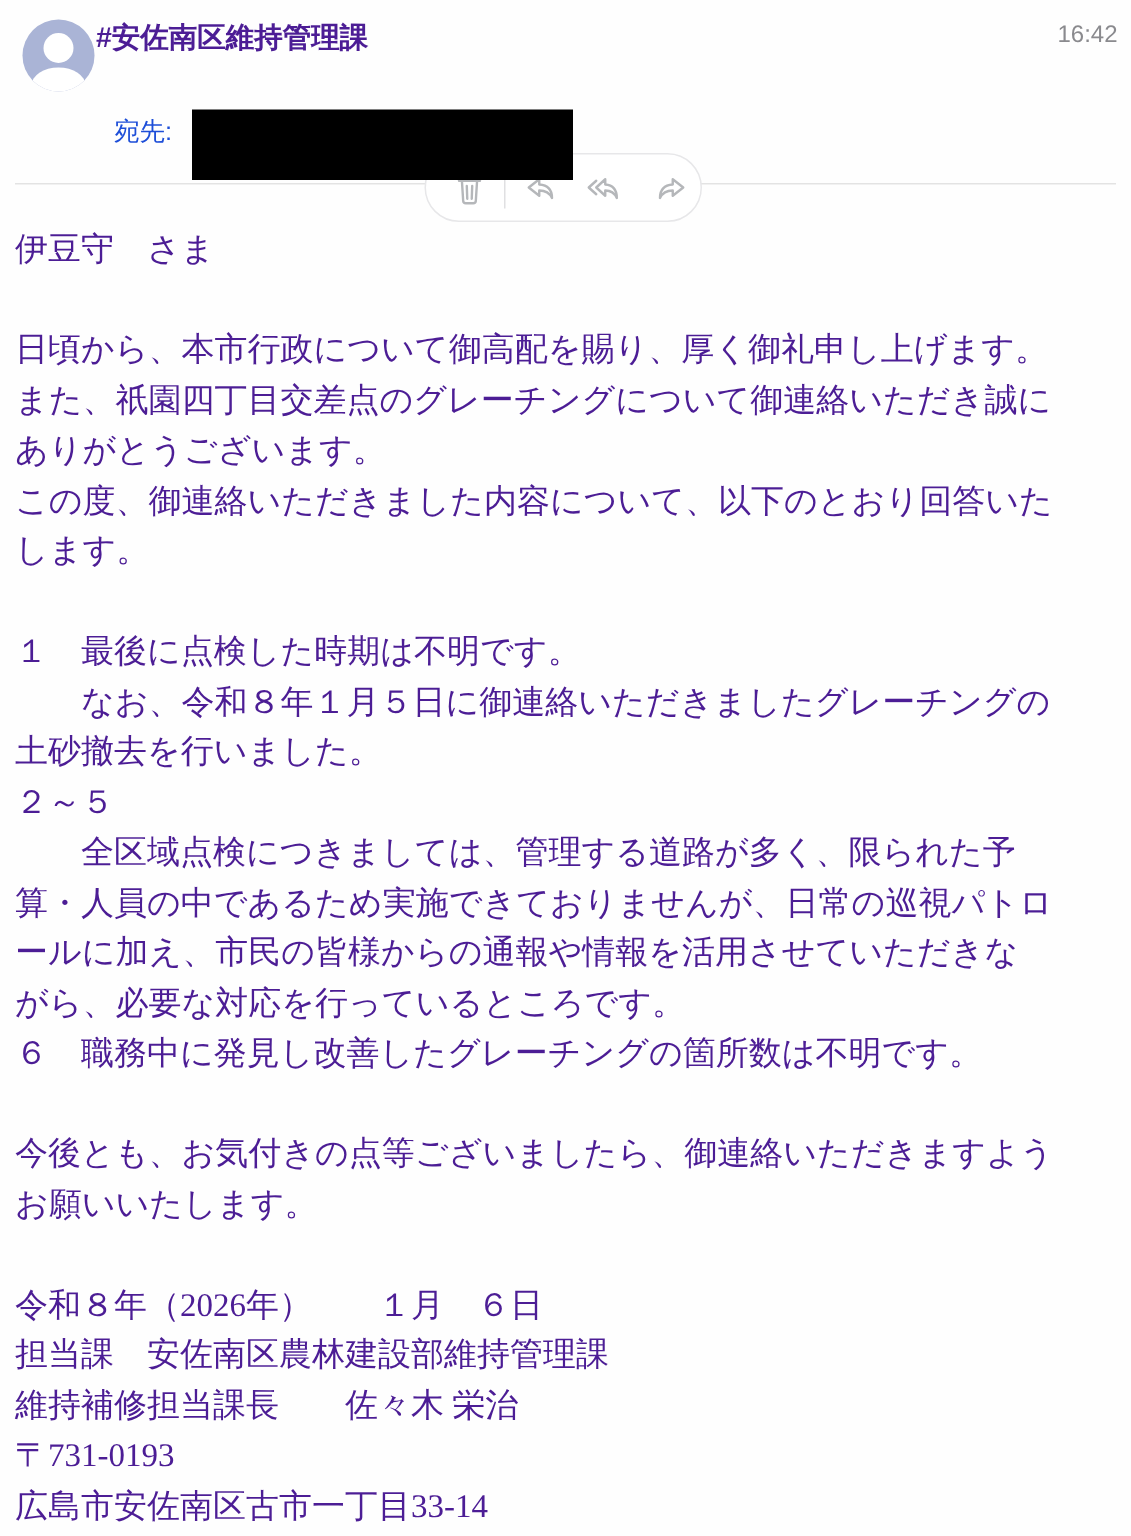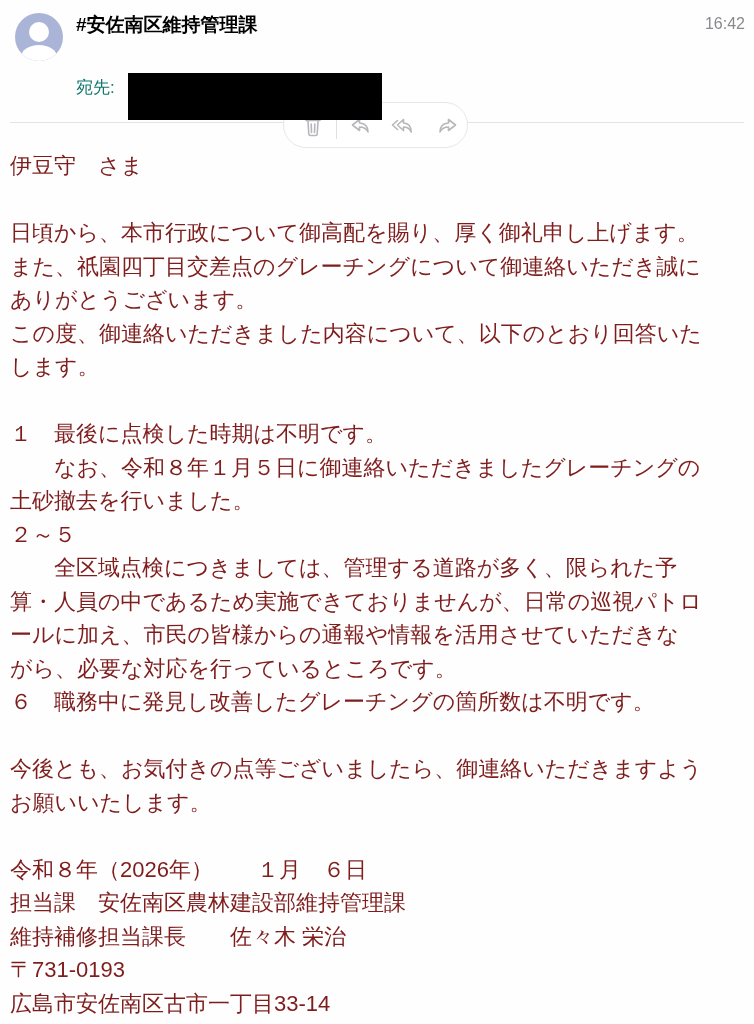--- a/index.html
+++ b/index.html
@@ -19,35 +19,35 @@
   }
   .avatar .head {
     position: absolute; left: 14px; top: 9px;
     width: 20px; height: 20px; border-radius: 50%; background: #ffffff;
   }
   .avatar .shoulders {
     position: absolute; left: 6px; top: 32px;
     width: 36px; height: 24px; border-radius: 50% 50% 0 0; background: #ffffff;
   }
   .sender {
-    position: absolute; left: 76px; top: 12px;
-    font-size: 19px; font-weight: bold; color: #000000;
+    position: absolute; left: 64px; top: 12px;
+    font-size: 19px; font-weight: bold; color: #4c1d95;
     white-space: nowrap;
   }
   .time {
     position: absolute; right: 9px; top: 15px;
     font-size: 16px; color: #8a8a8e;
   }
   .subject {
     position: absolute; left: 76px; top: 44px;
     font-size: 17px; color: #161616; white-space: nowrap;
   }
   .to-row {
     position: absolute; left: 76px; top: 76px;
-    font-size: 17px; color: #0f766e;
+    font-size: 17px; color: #1d4ed8;
   }
   .redaction {
     position: absolute; left: 128px; top: 73px;
     width: 254px; height: 47px; background: #000000; z-index: 5;
   }
   .divider {
     position: absolute; left: 10px; right: 10px; top: 122px;
     height: 1px; background: #e3e3e3; z-index: 1;
   }
   
@@ -63,22 +63,22 @@
     position: absolute; left: 52px; top: 9px;
     width: 1px; height: 27px; background: #e0e0e2;
   }
   .ic-trash   { left: 17px; }
   .ic-reply   { left: 64px; }
   .ic-replyall{ left: 106px; }
   .ic-forward { left: 152px; }
   
   .mail-body {
     position: absolute; left: 10px; top: 149px; width: 736px;
-    font-family: Liberation Sans, sans-serif;
-    font-size: 22px; line-height: 33.5px; color: #7f1d1d;
+    font-family: Liberation Serif, serif;
+    font-size: 22px; line-height: 33.5px; color: #4c1d95;
     white-space: pre-line;
   }
 </style>
 </head>
 <body>
 
 <div class="screen">
 
   <div class="avatar">
     <div class="head"></div>

